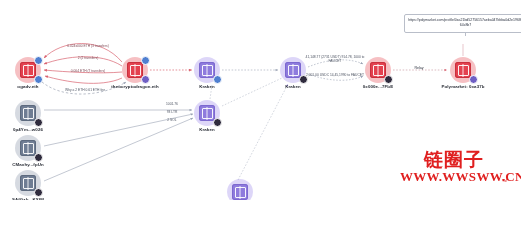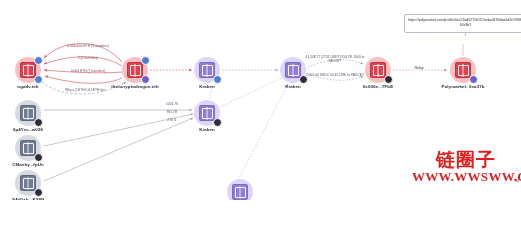--- a/index.html
+++ b/index.html
@@ -107,21 +107,21 @@
     content: "";
     position: absolute;
     left: 50%; bottom: -4px;
     margin-left: -1px;
     width: 1px; height: 4px;
     background: #b9bec9;
   }
 
   #watermark {
     position: absolute;
-    left: 412px; top: 150px;
+    left: 400px; top: 150px;
     width: 108px;
     text-align: center;
     pointer-events: none;
   }
   #watermark .wm-cn {
     font-family: "DejaVu Sans", sans-serif;
     font-size: 19px;
     font-weight: bold;
     color: #e02020;
     letter-spacing: 1px;

